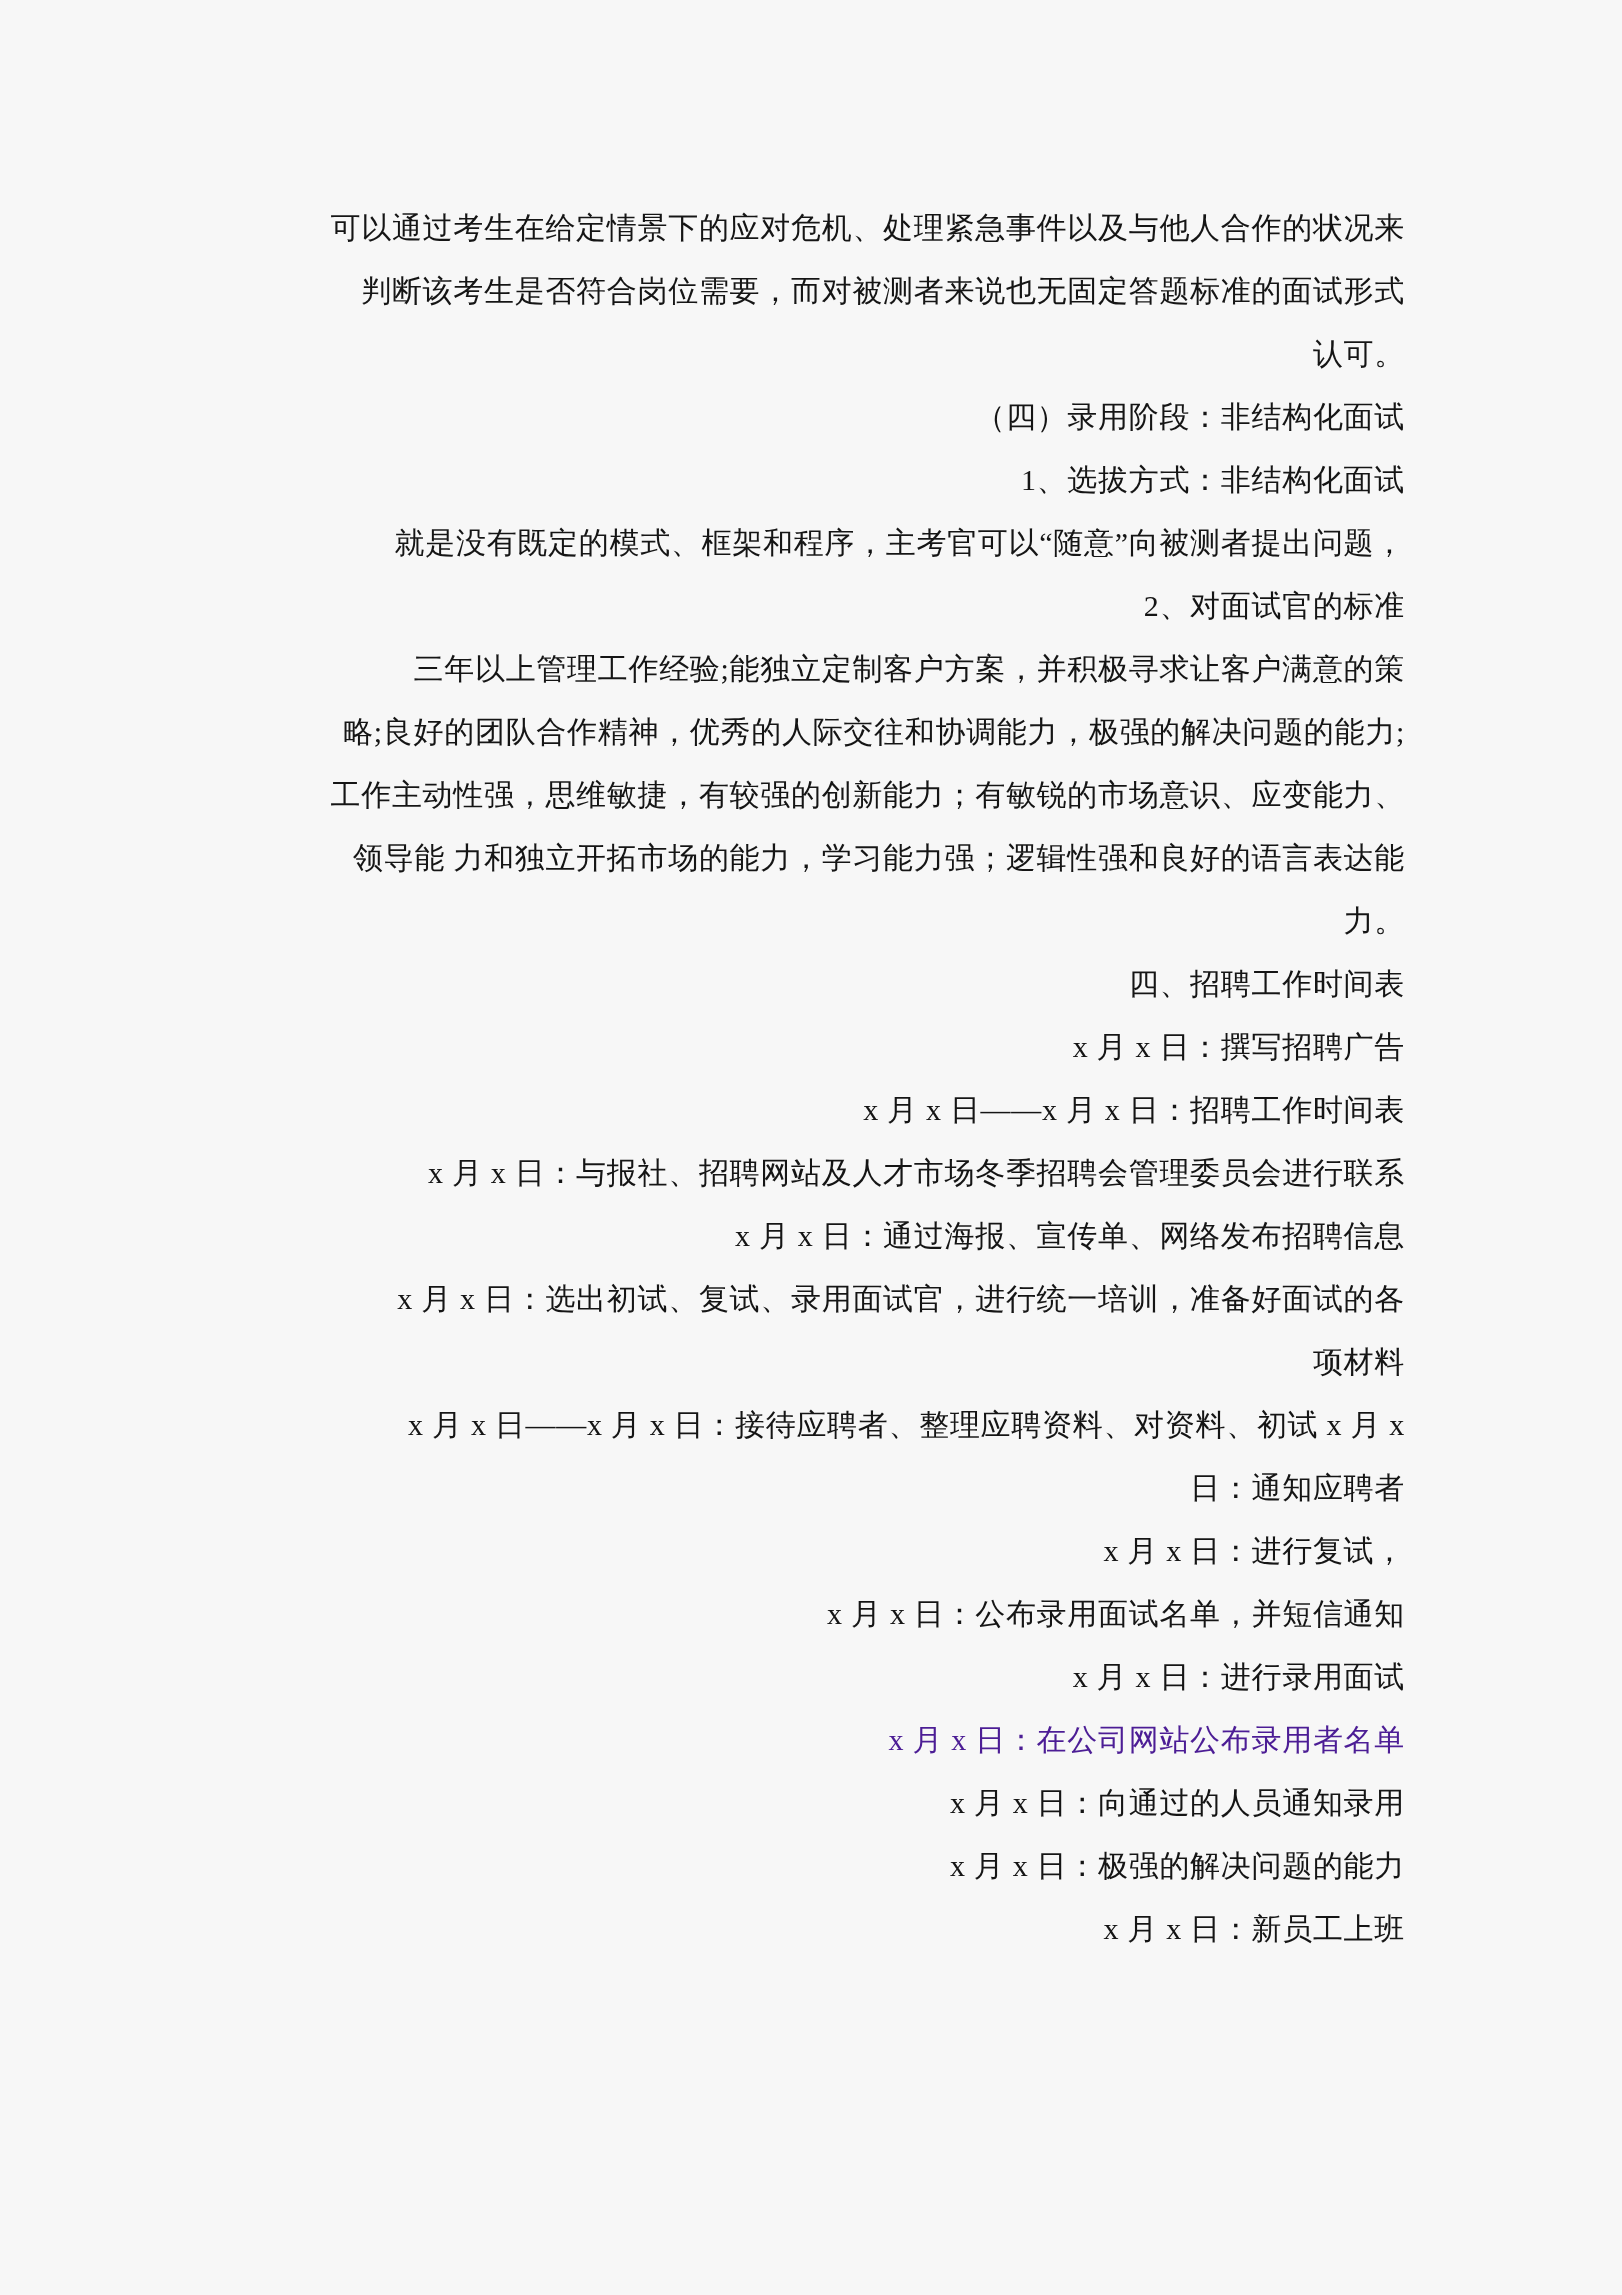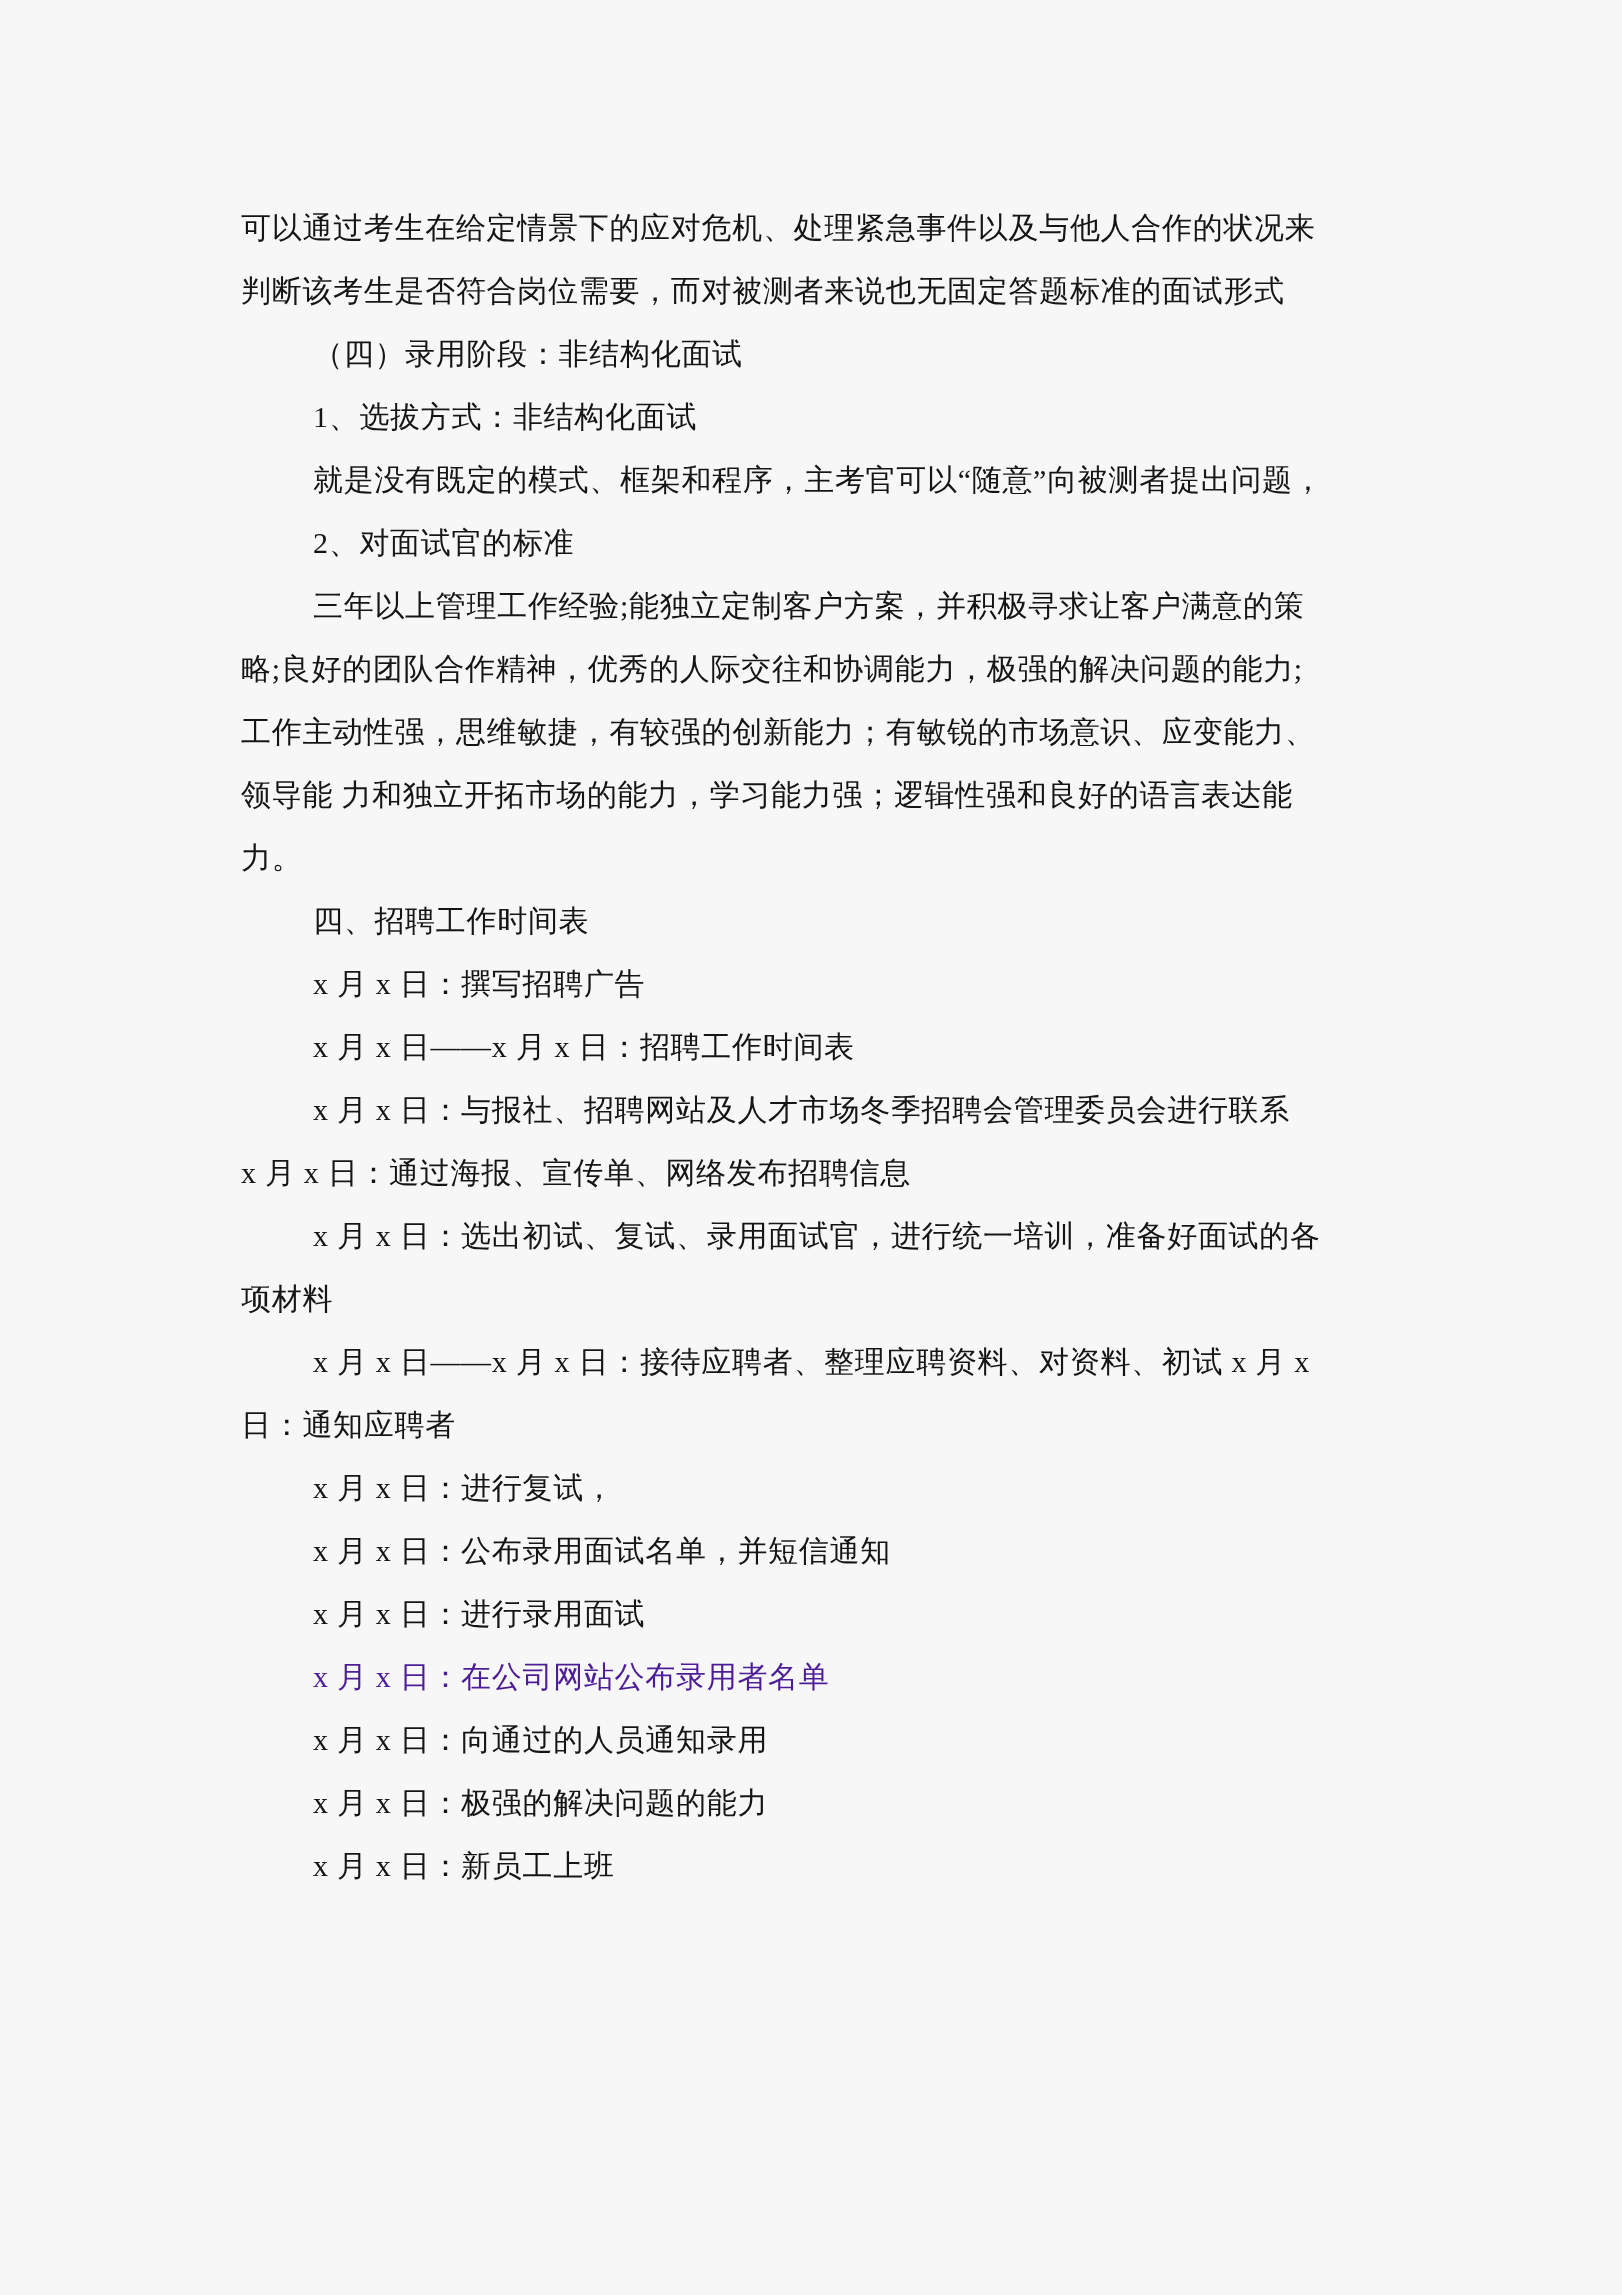--- a/index.html
+++ b/index.html
@@ -14,22 +14,23 @@
   }
   .page {
     position: relative;
     width: 1623px;
     height: 2295px;
     background: #f7f7f7;
   }
   .doc {
     position: absolute;
     top: 196px;
-    left: 241px;
+    left: 247px;
     width: 1158px;
+    text-align: right;
   }
   .line {
     font-family: "Liberation Serif", "DejaVu Serif", serif;
     font-size: 30px;
     color: #151515;
     height: 63px;
     line-height: 63px;
     white-space: pre;
     letter-spacing: 0.7px;
   }
@@ -37,20 +38,21 @@
     padding-left: 72px;
   }
 </style>
 </head>
 <body style="background: rgb(247, 247, 247);">
 
 <div class="page">
   <div class="doc">
       <div class="line" style="color: rgb(21, 21, 21);">可以通过考生在给定情景下的应对危机、处理紧急事件以及与他人合作的状况来</div>
       <div class="line" style="color: rgb(21, 21, 21);">判断该考生是否符合岗位需要，而对被测者来说也无固定答题标准的面试形式</div>
+      <div class="line" style="color: rgb(21, 21, 21);">认可。</div>
       <div class="line indent" style="color: rgb(21, 21, 21);">（四）录用阶段：非结构化面试</div>
       <div class="line indent" style="color: rgb(21, 21, 21);">1、选拔方式：非结构化面试</div>
       <div class="line indent" style="color: rgb(21, 21, 21);">就是没有既定的模式、框架和程序，主考官可以“随意”向被测者提出问题，</div>
       <div class="line indent" style="color: rgb(21, 21, 21);">2、对面试官的标准</div>
       <div class="line indent" style="color: rgb(21, 21, 21);">三年以上管理工作经验;能独立定制客户方案，并积极寻求让客户满意的策</div>
       <div class="line" style="color: rgb(21, 21, 21);">略;良好的团队合作精神，优秀的人际交往和协调能力，极强的解决问题的能力;</div>
       <div class="line" style="color: rgb(21, 21, 21);">工作主动性强，思维敏捷，有较强的创新能力；有敏锐的市场意识、应变能力、</div>
       <div class="line" style="color: rgb(21, 21, 21);">领导能 力和独立开拓市场的能力，学习能力强；逻辑性强和良好的语言表达能</div>
       <div class="line" style="color: rgb(21, 21, 21);">力。</div>
       <div class="line indent" style="color: rgb(21, 21, 21);">四、招聘工作时间表</div>

